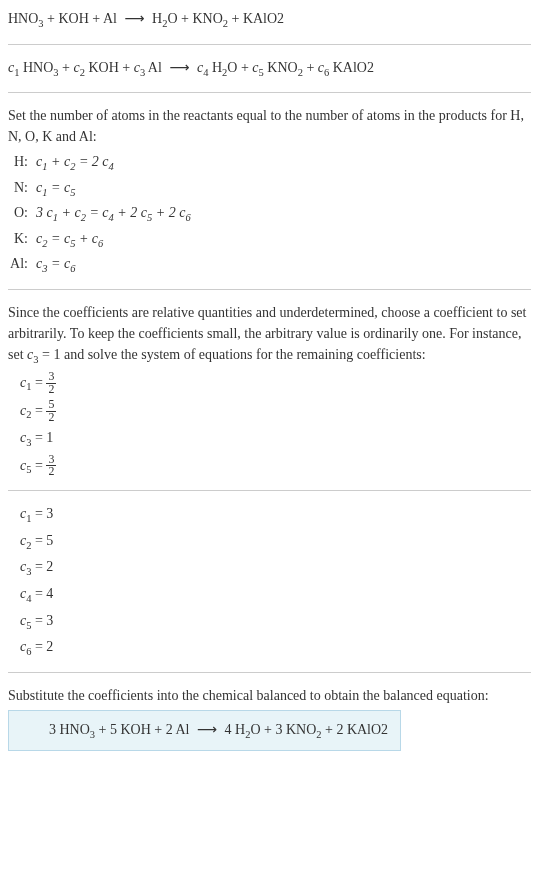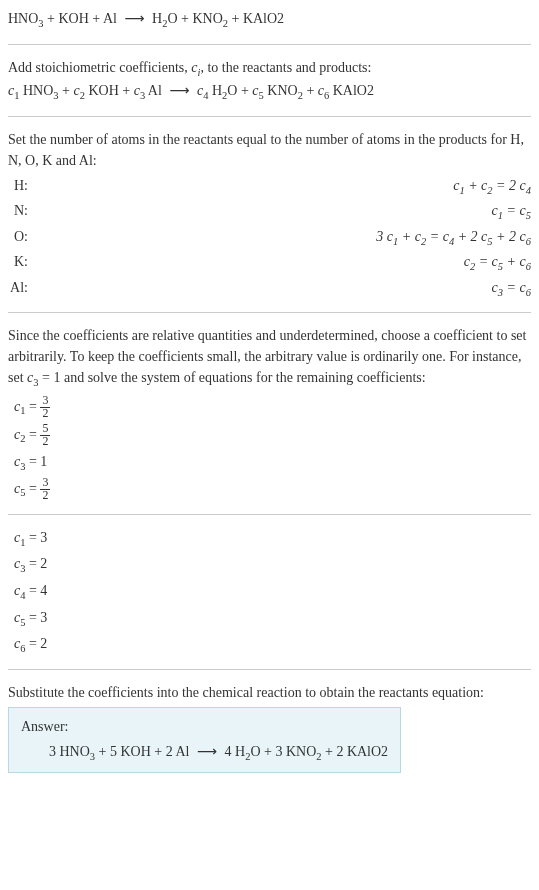--- a/index.html
+++ b/index.html
@@ -32,24 +32,23 @@
       align-items: baseline;
       margin: 2px 0;
     }
     .equation-label {
       width: 28px;
       text-align: right;
       padding-right: 8px;
     }
     .equation-value {
       flex: 1;
-      text-align: right;
     }
     .coeff-list {
-      margin: 4px 6px;
+      margin: 4px 12px;
     }
     .coeff-item {
       margin: 3px 0;
     }
     .answer-box {
       background: #e8f4f8;
       border: 1px solid #b8d8e8;
       padding: 8px 12px;
       display: inline-block;
       margin-top: 4px;
@@ -94,23 +93,20 @@
 <div class="section">
   <div>
     <span>HNO</span><sub>3</sub><span> + KOH + Al </span><span class="arrow">⟶</span><span> H</span><sub>2</sub><span>O + KNO</span><sub>2</sub><span> + KAlO2</span>
   </div>
 </div>
 
 <hr class="hr">
 
 <div class="section">
   <div>
-    <span>Add stoichiometric coefficients, </span><span class="ital">c</span><sub class="ital">i</sub><span>, to the reactants and products:</span>
-  </div>
-  <div>
     <span class="ital">c</span><sub>1</sub><span> HNO</span><sub>3</sub><span> + </span><span class="ital">c</span><sub>2</sub><span> KOH + </span><span class="ital">c</span><sub>3</sub><span> Al </span><span class="arrow">⟶</span><span> </span><span class="ital">c</span><sub>4</sub><span> H</span><sub>2</sub><span>O + </span><span class="ital">c</span><sub>5</sub><span> KNO</span><sub>2</sub><span> + </span><span class="ital">c</span><sub>6</sub><span> KAlO2</span>
   </div>
 </div>
 
 <hr class="hr">
 
 <div class="section">
   <div>Set the number of atoms in the reactants equal to the number of atoms in the products for H, N, O, K and Al:</div>
   <div class="equation-table" id="atoms-rows">
       <div class="equation-row">
@@ -146,30 +142,30 @@
       <div class="coeff-item"><span class="ital">c</span><sub>3</sub> = 1</div>
       <div class="coeff-item"><span class="ital">c</span><sub>5</sub> = <span class="frac"><span class="num">3</span><span class="den">2</span></span></div>
     </div>
 </div>
 
 <hr class="hr">
 
 <div class="section">
   <div class="coeff-list" id="multiply-coeffs">
       <div class="coeff-item"><span class="ital">c</span><sub>1</sub> = 3</div>
+      <div class="coeff-item"><span class="ital">c</span><sub>2</sub> = 5</div>
       <div class="coeff-item"><span class="ital">c</span><sub>3</sub> = 2</div>
       <div class="coeff-item"><span class="ital">c</span><sub>4</sub> = 4</div>
       <div class="coeff-item"><span class="ital">c</span><sub>5</sub> = 3</div>
       <div class="coeff-item"><span class="ital">c</span><sub>6</sub> = 2</div>
     </div>
 </div>
 
 <hr class="hr">
 
 <div class="section">
-  <div>Substitute the coefficients into the chemical reaction to obtain the reactants equation:</div>
+  <div>Substitute the coefficients into the chemical balanced to obtain the balanced equation:</div>
   <div class="answer-box">
-    <div class="answer-label">Answer:</div>
     <div class="answer-eq">
       <span>3 HNO</span><sub>3</sub><span> + 5 KOH + 2 Al </span><span class="arrow">⟶</span><span> 4 H</span><sub>2</sub><span>O + 3 KNO</span><sub>2</sub><span> + 2 KAlO2</span>
     </div>
   </div>
 </div>
 
 </body></html>

